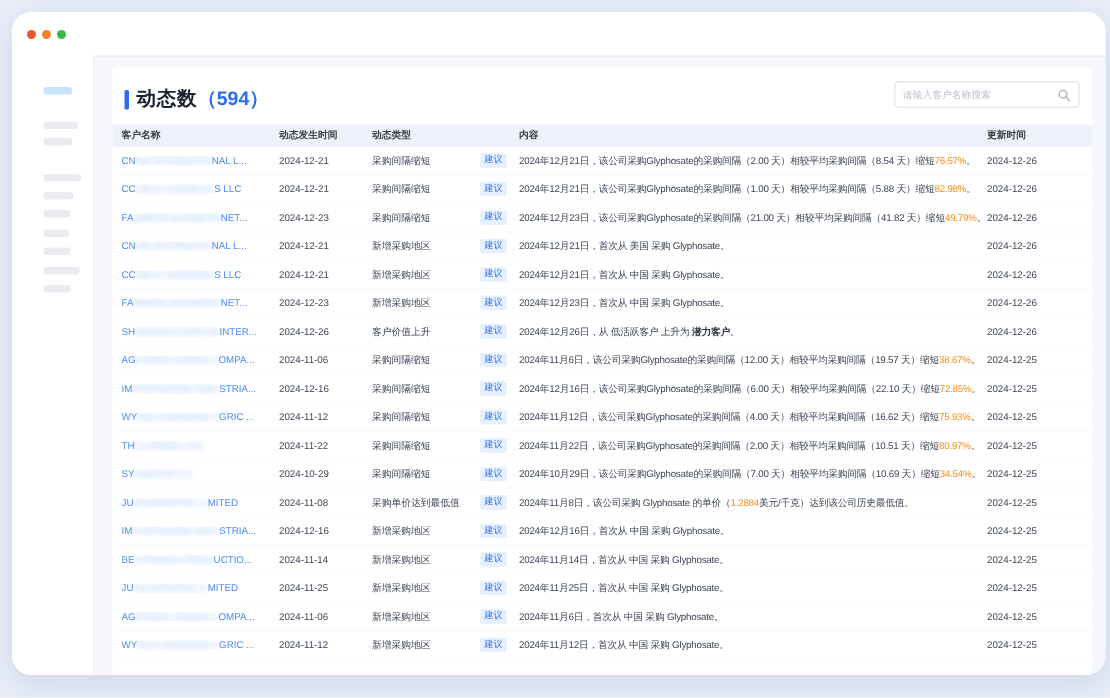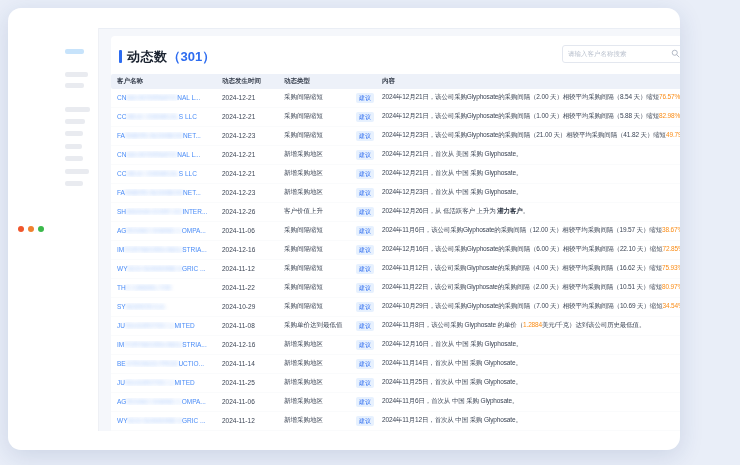--- a/index.html
+++ b/index.html
@@ -4,25 +4,25 @@
 <style>
   * { margin:0; padding:0; box-sizing:border-box; }
   html,body { width:740px; height:465px; }
   body {
     font-family:"Liberation Sans","DejaVu Sans",sans-serif;
     background:#e9eef8;
     position:relative;
     overflow:hidden;
   }
   .window {
-    position:absolute; left:8px; top:8px; width:672px; height:442px;
+    position:absolute; left:8px; top:8px; width:729px; height:442px;
     background:#fff; border-radius:13px;
     box-shadow:0 6px 24px rgba(30,60,120,.14);
     overflow:hidden;
-    display:flex; flex-direction:row;align-items:center;
+    display:flex; flex-direction:column;
   }
   .titlebar { height:29px; background:#fff; display:flex; align-items:center; padding-left:10px; flex:none; }
   .dots { display:flex; gap:4px; }
   .dot { width:6px; height:6px; border-radius:50%; }
   .body-row { flex:1; display:flex; min-height:0; }
   .sidebar { width:55px; background:#fff; border-right:1px solid #eef0f5; flex:none; padding-left:21px; }
   .side-bar-item { height:5px; border-radius:2px; background:#e9ebf0; }
   .side-bar-item.active { background:#c7e3fb; }
   .main { flex:1; background:#f5f7fb; border-top:1px solid #eaeef5; display:flex; min-width:0; }
   .panel {
@@ -92,21 +92,21 @@
         <div class="side-bar-item" style="width: 24px; margin-top: 8px;"></div>
         <div class="side-bar-item" style="width: 18px; margin-top: 7px;"></div>
       </div>
 
     <div class="main">
       <div class="panel">
 
         <div class="panel-head">
           <span class="accent"></span>
           <span class="title">动态数</span>
-          <span class="count">（301）</span>
+          <span class="count">（594）</span>
 
           <div class="search">
             <input type="text" placeholder="请输入客户名称搜索" style="">
             <svg width="9" height="9" viewBox="0 0 12 12">
               <circle cx="5" cy="5" r="3.4" fill="none" stroke="#aab2c0" stroke-width="1.2"></circle>
               <line x1="7.7" y1="7.7" x2="10.6" y2="10.6" stroke="#aab2c0" stroke-width="1.2" stroke-linecap="round"></line>
             </svg>
           </div>
         </div>
 

